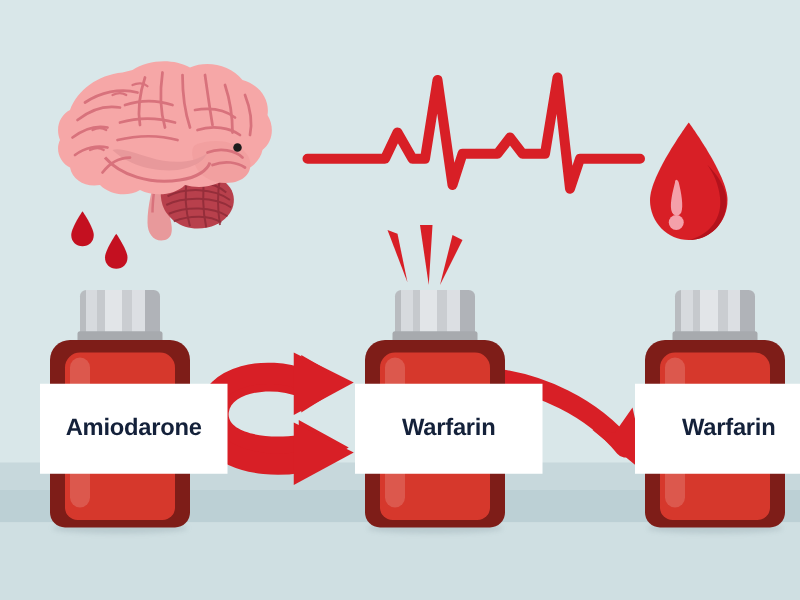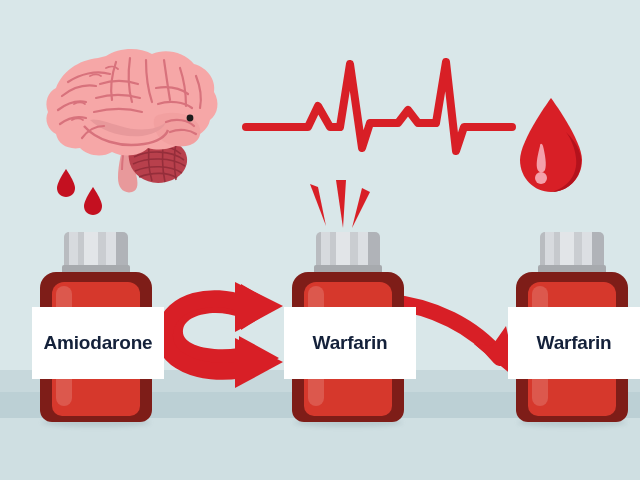--- a/index.html
+++ b/index.html
@@ -124,21 +124,21 @@
     top: 14px;
     width: 16px;
     height: 120px;
     background: rgba(255,255,255,0.16);
     border-radius: 8px;
   }
   .bottle-label {
     position: absolute;
     left: -4px;
     top: 75px;
-    width: 132px;
+    width: 150px;
     height: 72px;
     background: #ffffff;
     display: flex;
     align-items: center;
     justify-content: center;
   }
   .bottle-label span {
     font-size: 19px;
     font-weight: bold;
     color: #14213a;

